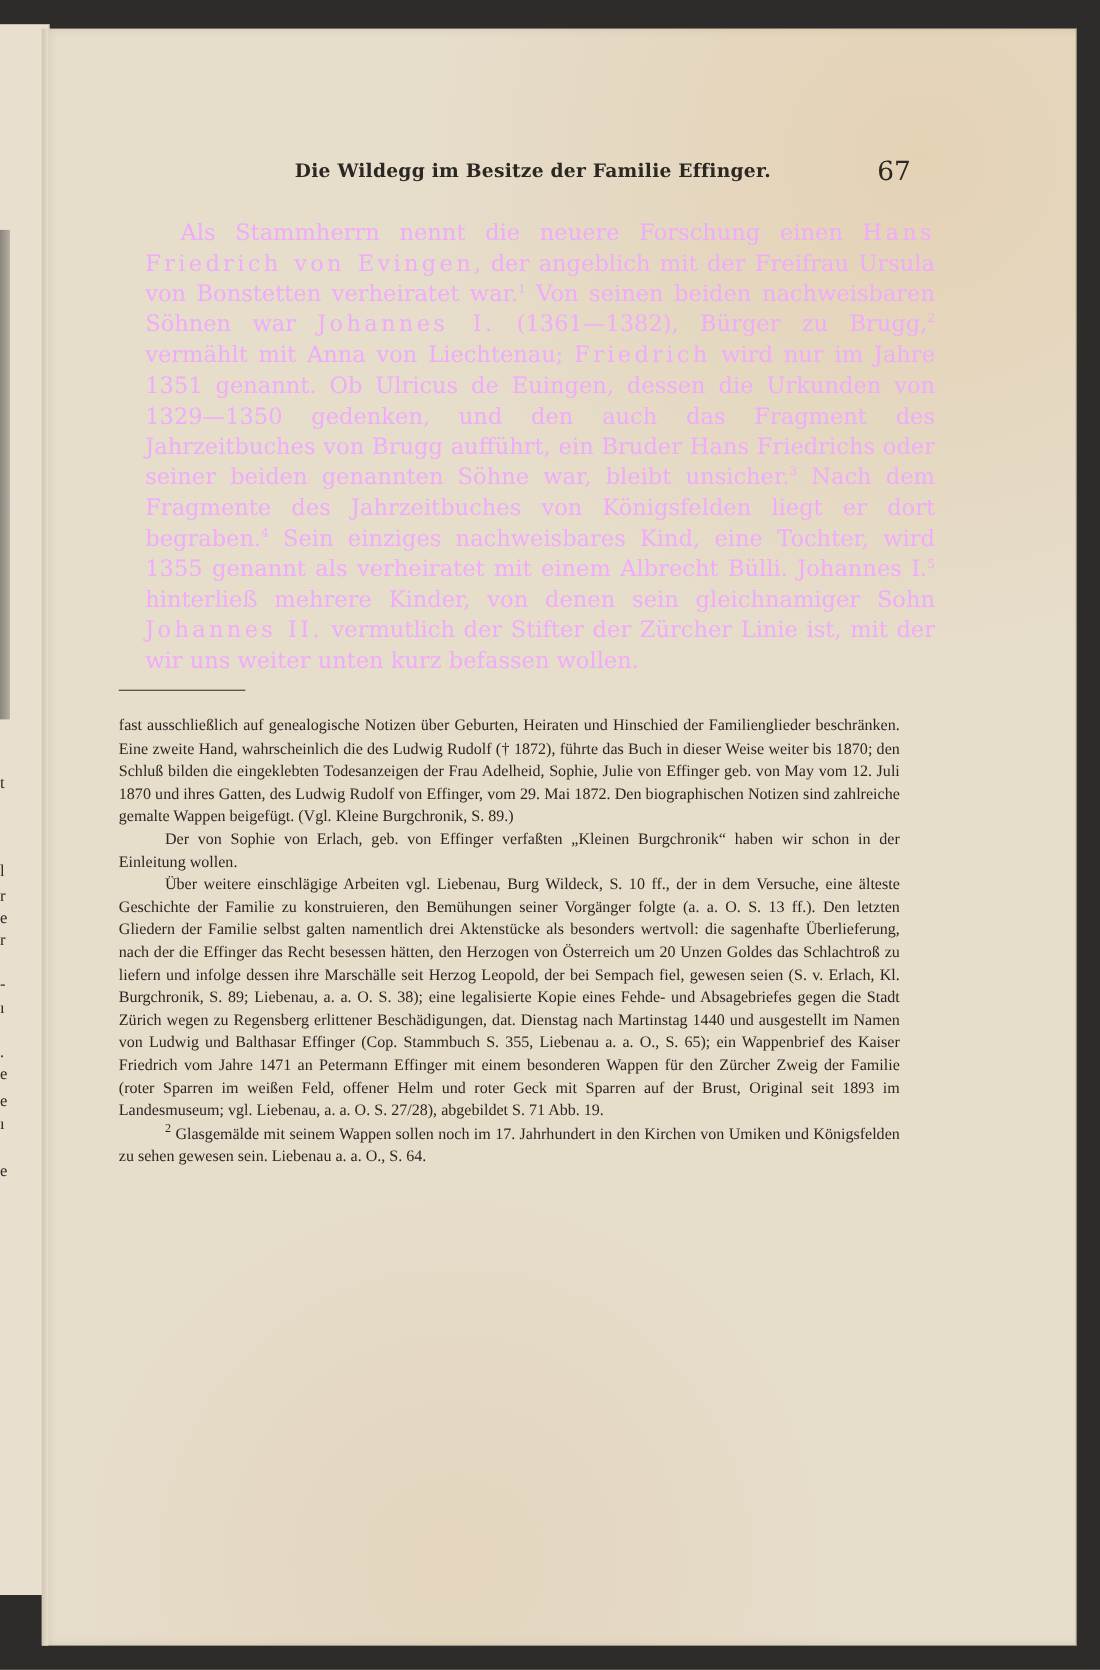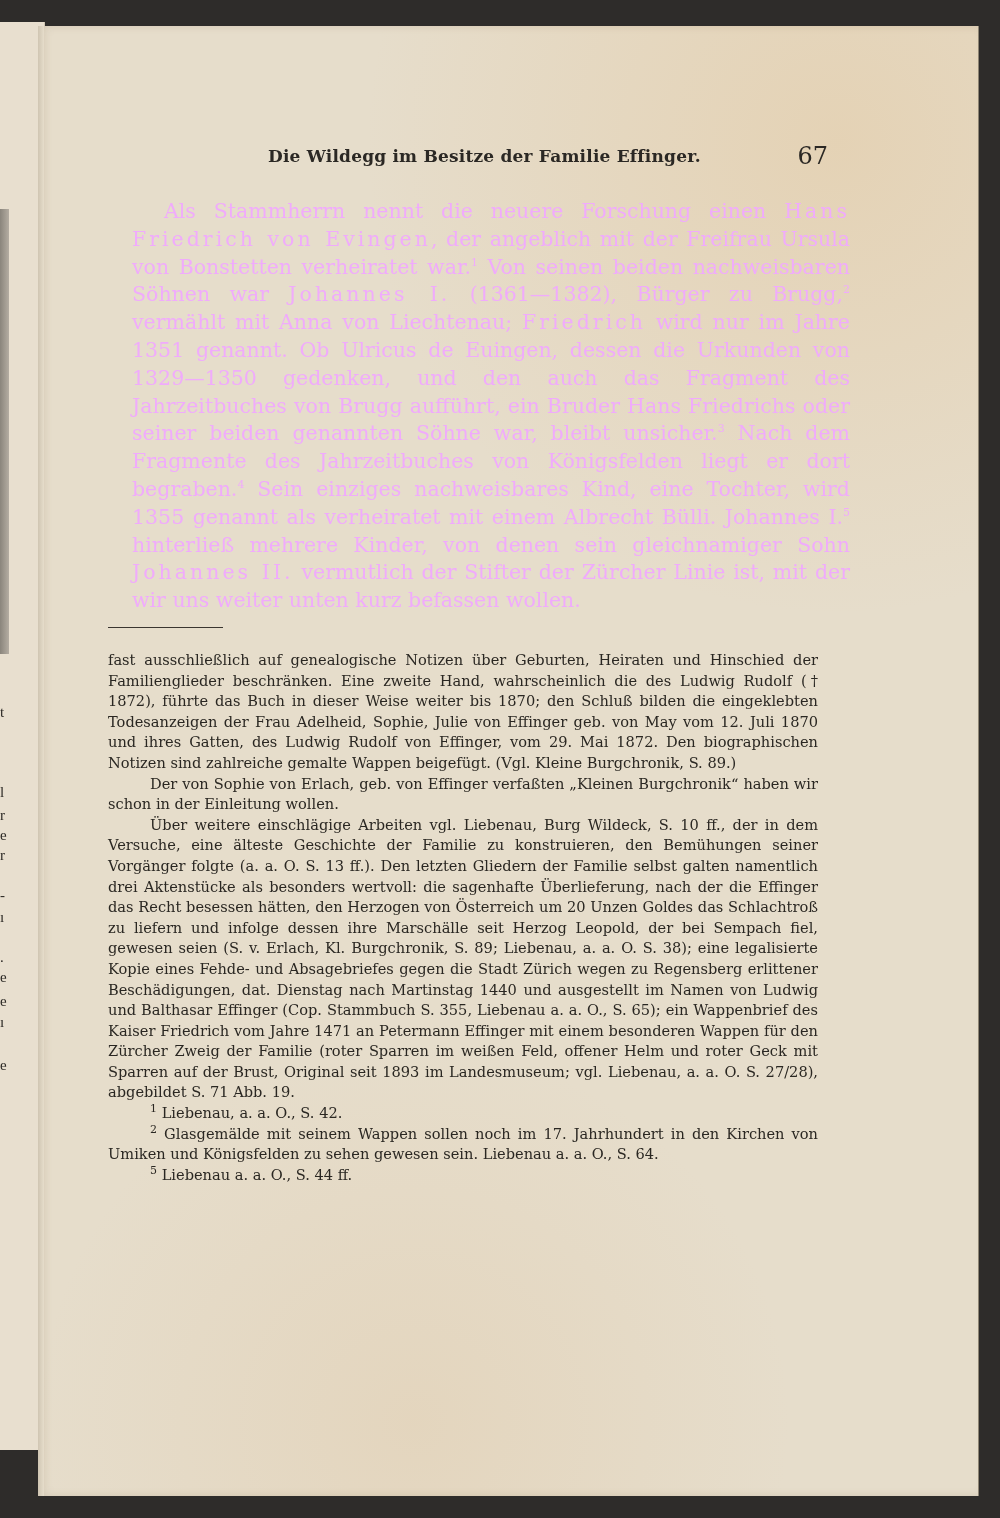--- a/index.html
+++ b/index.html
@@ -52,21 +52,21 @@
   sup { font-size:11px; line-height:0; vertical-align:super; }
   .rule {
     position:absolute; left:108px; top:627px; width:115px; height:1px;
     background:#3a3530;
   }
   .notes {
     position:absolute; left:108px; top:650px; width:710px;
     font-size:14.6px; line-height:20.6px; color:#2a2722;
     text-align:justify;
   }
-  .notes p { margin:0; }
+  .notes p { margin:0;font-family:Liberation Serif, serif; }
   .notes p.ind { text-indent:42px; }
   .fn { margin:0; text-indent:42px; }
 </style>
 </head>
 <body>
 
 <div class="left-page">
   <div class="left-plate"></div>
   <span class="left-frag" style="top:683px">t</span>
   <span class="left-frag" style="top:763px">l</span>
@@ -93,16 +93,14 @@
 <div class="main">
   <p><span>Als Stammherrn nennt die neuere Forschung einen </span><span class="spaced">Hans Friedrich von Evingen</span><span>, der angeblich mit der Freifrau Ursula von Bonstetten verheiratet war.</span><sup>1</sup><span> Von seinen beiden nachweisbaren Söhnen war </span><span class="spaced">Johannes I.</span><span> (1361—1382), Bürger zu Brugg,</span><sup>2</sup><span> vermählt mit Anna von Liechtenau; </span><span class="spaced">Friedrich</span><span> wird nur im Jahre 1351 genannt. Ob Ulricus de Euingen, dessen die Urkunden von 1329—1350 gedenken, und den auch das Fragment des Jahrzeitbuches von Brugg aufführt, ein Bruder Hans Friedrichs oder seiner beiden genannten Söhne war, bleibt unsicher.</span><sup>3</sup><span> Nach dem Fragmente des Jahrzeitbuches von Königsfelden liegt er dort begraben.</span><sup>4</sup><span> Sein einziges nachweisbares Kind, eine Tochter, wird 1355 genannt als verheiratet mit einem Albrecht Bülli. Johannes I.</span><sup>5</sup><span> hinterließ mehrere Kinder, von denen sein gleichnamiger Sohn </span><span class="spaced">Johannes II.</span><span> vermutlich der Stifter der Zürcher Linie ist, mit der wir uns weiter unten kurz befassen wollen.</span></p>
 </div>
 
 <div class="rule"></div>
 
 <div class="notes">
   <p>fast ausschließlich auf genealogische Notizen über Geburten, Heiraten und Hinschied der Familienglieder beschränken. Eine zweite Hand, wahrscheinlich die des Ludwig Rudolf († 1872), führte das Buch in dieser Weise weiter bis 1870; den Schluß bilden die eingeklebten Todesanzeigen der Frau Adelheid, Sophie, Julie von Effinger geb. von May vom 12. Juli 1870 und ihres Gatten, des Ludwig Rudolf von Effinger, vom 29. Mai 1872. Den biographischen Notizen sind zahlreiche gemalte Wappen beigefügt. (Vgl. Kleine Burgchronik, S. 89.)</p>
   <p class="ind">Der von Sophie von Erlach, geb. von Effinger verfaßten „Kleinen Burgchronik“ haben wir schon in der Einleitung wollen.</p>
   <p class="ind">Über weitere einschlägige Arbeiten vgl. Liebenau, Burg Wildeck, S. 10 ff., der in dem Versuche, eine älteste Geschichte der Familie zu konstruieren, den Bemühungen seiner Vorgänger folgte (a. a. O. S. 13 ff.). Den letzten Gliedern der Familie selbst galten namentlich drei Aktenstücke als besonders wertvoll: die sagenhafte Überlieferung, nach der die Effinger das Recht besessen hätten, den Herzogen von Österreich um 20 Unzen Goldes das Schlachtroß zu liefern und infolge dessen ihre Marschälle seit Herzog Leopold, der bei Sempach fiel, gewesen seien (S. v. Erlach, Kl. Burgchronik, S. 89; Liebenau, a. a. O. S. 38); eine legalisierte Kopie eines Fehde- und Absagebriefes gegen die Stadt Zürich wegen zu Regensberg erlittener Beschädigungen, dat. Dienstag nach Martinstag 1440 und ausgestellt im Namen von Ludwig und Balthasar Effinger (Cop. Stammbuch S. 355, Liebenau a. a. O., S. 65); ein Wappenbrief des Kaiser Friedrich vom Jahre 1471 an Petermann Effinger mit einem besonderen Wappen für den Zürcher Zweig der Familie (roter Sparren im weißen Feld, offener Helm und roter Geck mit Sparren auf der Brust, Original seit 1893 im Landesmuseum; vgl. Liebenau, a. a. O. S. 27/28), abgebildet S. 71 Abb. 19.</p>
-  <p class="fn"><sup>1</sup><span> Liebenau, a. a. O., S. 42.</span></p>
   <p class="fn"><sup>2</sup><span> Glasgemälde mit seinem Wappen sollen noch im 17. Jahrhundert in den Kirchen von Umiken und Königsfelden zu sehen gewesen sein. Liebenau a. a. O., S. 64.</span></p>
-  <p class="fn"><sup>5</sup><span> Liebenau a. a. O., S. 44 ff.</span></p>
 </div>
 
 </body></html>

